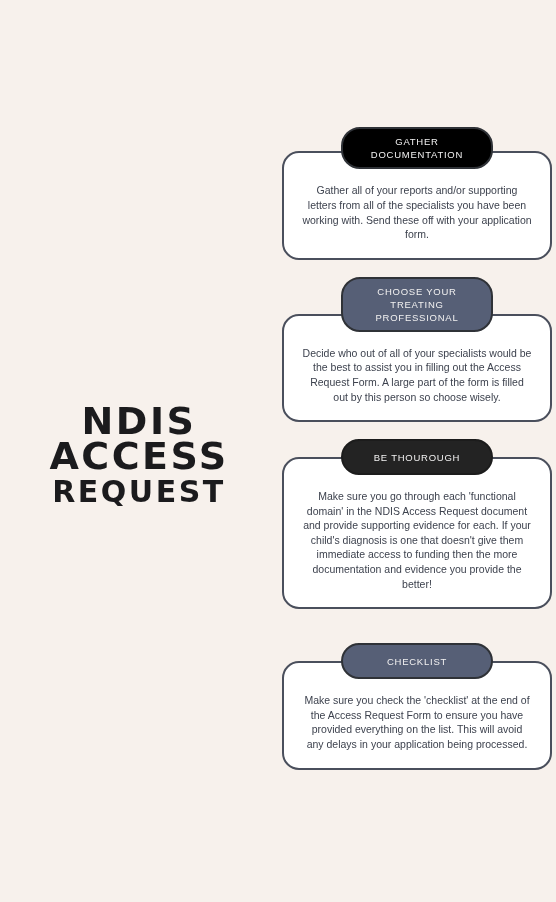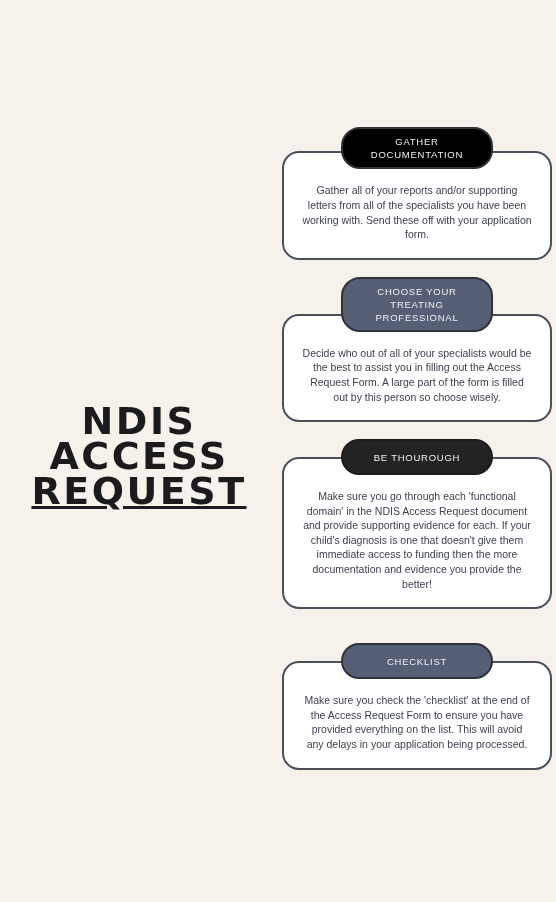--- a/index.html
+++ b/index.html
@@ -38,21 +38,21 @@
     font-weight: bold;
     font-size: 39px;
     line-height: 35px;
     letter-spacing: 2.5px;
     color: #1b1b1d;
     text-transform: uppercase;
     white-space: nowrap;
   }
   .title-line.l1 { font-size: 38px; padding-top: 7px; }
   .title-line.l2 { font-size: 38px; }
-  .title-line.l3 { font-size: 38px; text-decoration: underline; }
+  .title-line.l3 { font-size: 30px; }
 
   
   .toptips-wrap {
     margin-top: 6px;
     display: flex;
     justify-content: center;
     width: 100%;
   }
   .toptips {
     background: #7182ab;

